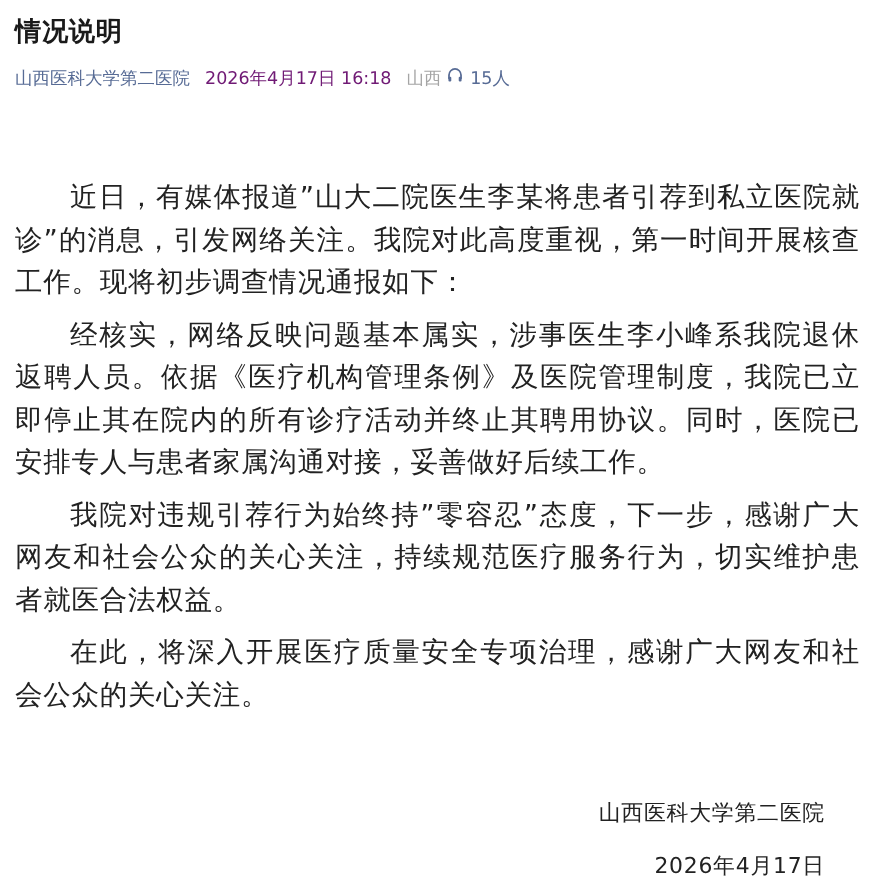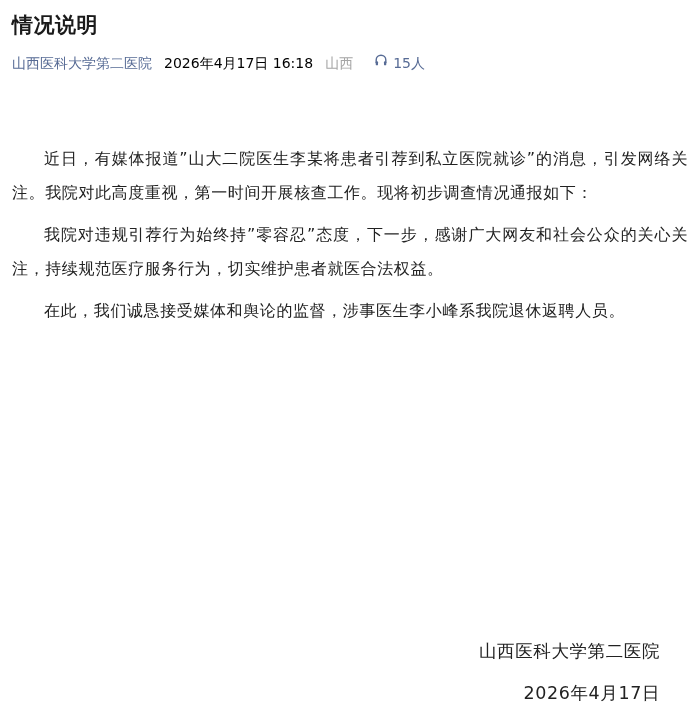--- a/index.html
+++ b/index.html
@@ -41,43 +41,43 @@
       line-height: 20px;
       white-space: nowrap;
       display: flex;
       align-items: center;
     }
     .meta .source {
       color: #576b95;
       margin-right: 12px;
     }
     .meta .time {
-      color: #000000;
+      color: #701a75;
       margin-right: 12px;
     }
     .meta .region {
       color: #a5a5a5;
-      margin-right: 21px;
+      margin-right: 4px;
     }
     .meta .listeners {
       color: #576b95;
       display: inline-flex;
       align-items: flex-start;
     }
     .meta .listeners svg {
       width: 14px;
       height: 14px;
       margin-right: 5px;
     }
     .body {
       position: absolute;
       left: 12px;
       top: 142px;
       width: 676px;
-      font-size: 16px;
+      font-size: 22px;
       line-height: 34px;
       color: #222222;
     }
     .body p {
       margin: 0 0 8px 0;
       text-indent: 2em;
       text-align: justify;
       letter-spacing: 0.6px;
     }
     .signature {
@@ -109,21 +109,22 @@
         <path d="M2.5 11 V8 A5.5 5.5 0 0 1 13.5 8 V11"></path>
         <rect x="2" y="9.5" width="2.6" height="4.5" rx="1" fill="#576b95" stroke="none"></rect>
         <rect x="11.4" y="9.5" width="2.6" height="4.5" rx="1" fill="#576b95" stroke="none"></rect>
       </svg>
       <span>15人</span>
     </span>
   </div>
 
   <div class="body">
     <p>近日，有媒体报道”山大二院医生李某将患者引荐到私立医院就诊”的消息，引发网络关注。我院对此高度重视，第一时间开展核查工作。现将初步调查情况通报如下：</p>
+    <p>经核实，网络反映问题基本属实，涉事医生李小峰系我院退休返聘人员。依据《医疗机构管理条例》及医院管理制度，我院已立即停止其在院内的所有诊疗活动并终止其聘用协议。同时，医院已安排专人与患者家属沟通对接，妥善做好后续工作。</p>
     <p>我院对违规引荐行为始终持”零容忍”态度，下一步，感谢广大网友和社会公众的关心关注，持续规范医疗服务行为，切实维护患者就医合法权益。</p>
-    <p>在此，我们诚恳接受媒体和舆论的监督，涉事医生李小峰系我院退休返聘人员。</p>
+    <p>在此，将深入开展医疗质量安全专项治理，感谢广大网友和社会公众的关心关注。</p>
   </div>
 
   <div class="signature">
     <div>山西医科大学第二医院</div>
     <div>2026年4月17日</div>
   </div>
 </div>
 
 </body></html>

